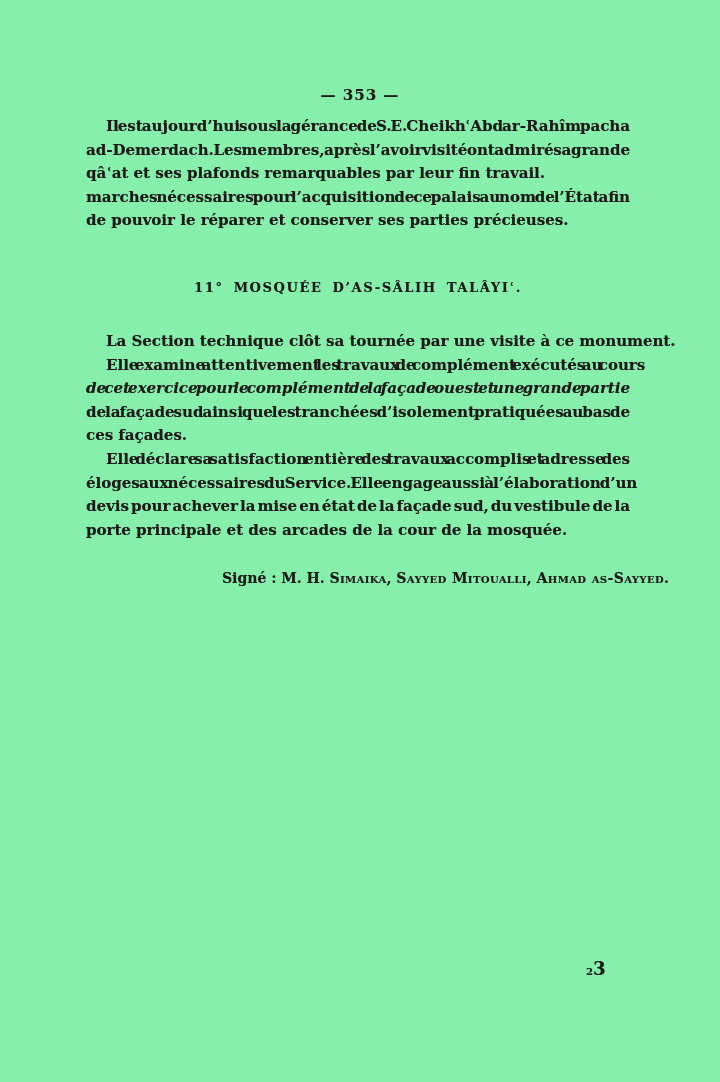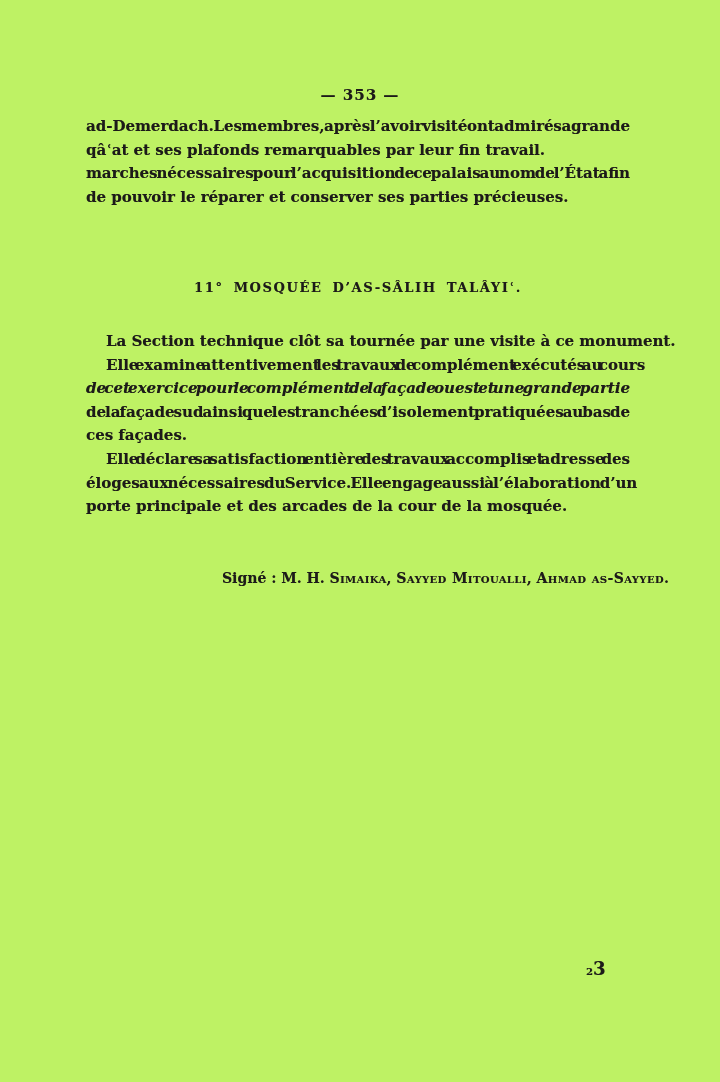--- a/index.html
+++ b/index.html
@@ -1,19 +1,19 @@
 <!DOCTYPE html>
 <html><head>
 <meta charset="utf-8">
 <style>
   html,body{margin:0;padding:0;background:#e9e9e9;}
   .page{
     position:relative;
     width:720px;height:1082px;
-    background:#bef264;
+    background:#86efac;
     font-family:"DejaVu Serif","Liberation Serif",serif;
     color:#1c1a19;
     overflow:hidden;
     box-sizing:border-box;
   }
   .col{
     position:absolute;
     left:86px;top:0;
     width:544px;
   }
@@ -62,36 +62,38 @@
 </head>
 <body>
 
 <div class="page">
 
   <div class="pagenum">— 353 —</div>
 
   <div class="col">
 
     <div class="block b1">
+      <div class="line ind jline" style="word-spacing: -6.11328px;"><span class="lt">Il est aujourd’hui sous la gérance de S. E. Cheikh ʿAbd ar-Rahîm pacha</span></div>
       <div class="line jline" style="word-spacing: -5.61806px;"><span class="lt">ad-Demerdach. Les membres, après l’avoir visité ont admiré sa grande</span></div>
       <div class="line"><span class="lt">qâʿat et ses plafonds remarquables par leur fin travail.</span></div>
       <div class="line jline" style="word-spacing: -6.3196px;"><span class="lt">marches nécessaires pour l’acquisition de ce palais au nom de l’État afin</span></div>
       <div class="line"><span class="lt">de pouvoir le réparer et conserver ses parties précieuses.</span></div>
     </div>
 
     <div class="heading">11° MOSQUÉE D’AS-SÂLIH TALÂYIʿ.</div>
 
     <div class="block b2">
       <div class="line ind"><span class="lt">La Section technique clôt sa tournée par une visite à ce monument.</span></div>
       <div class="line ind jline" style="word-spacing: -8.7934px;"><span class="lt">Elle examine attentivement les travaux de complément exécutés au cours</span></div>
       <div class="line jline" style="word-spacing: -7px; font-style: italic;"><span class="lt">de cet exercice pour le complément de la façade ouest et une grande partie</span></div>
       <div class="line jline" style="word-spacing: -6.20443px;"><span class="lt">de la façade sud ainsi que les tranchées d’isolement pratiquées au bas de</span></div>
       <div class="line"><span class="lt">ces façades.</span></div>
       <div class="line ind jline" style="word-spacing: -8.34844px;"><span class="lt">Elle déclare sa satisfaction entière des travaux accomplis et adresse des</span></div>
       <div class="line jline" style="word-spacing: -6.05938px;"><span class="lt">éloges aux nécessaires du Service. Elle engage aussi à l’élaboration d’un</span></div>
+      <div class="line jline" style="word-spacing: -3.12165px;"><span class="lt">devis pour achever la mise en état de la façade sud, du vestibule de la</span></div>
       <div class="line"><span class="lt">porte principale et des arcades de la cour de la mosquée.</span></div>
     </div>
 
     <div class="signature">
       <span>Signé : M. H. </span><span class="sc">Simaika</span><span>, </span><span class="sc">Sayyed Mitoualli</span><span>, </span><span class="sc">Ahmad as-Sayyed</span><span>.</span>
     </div>
 
   </div>
 
   <div class="printer-mark">23</div>

